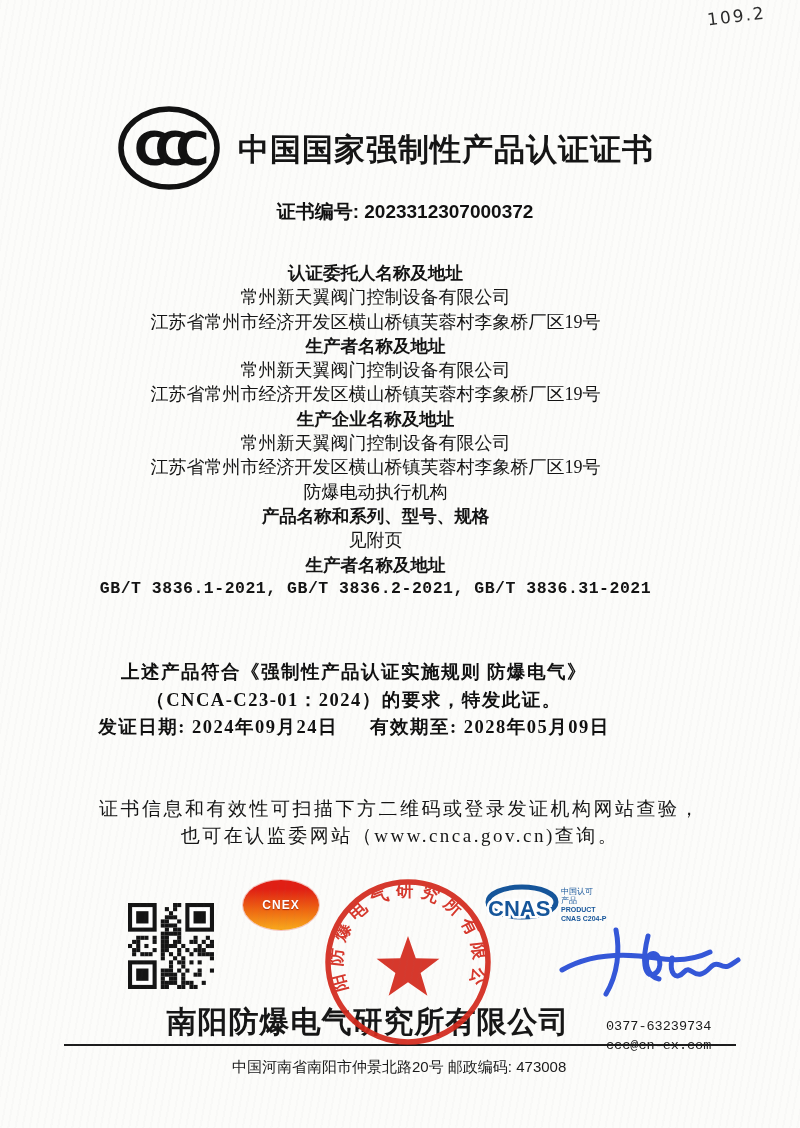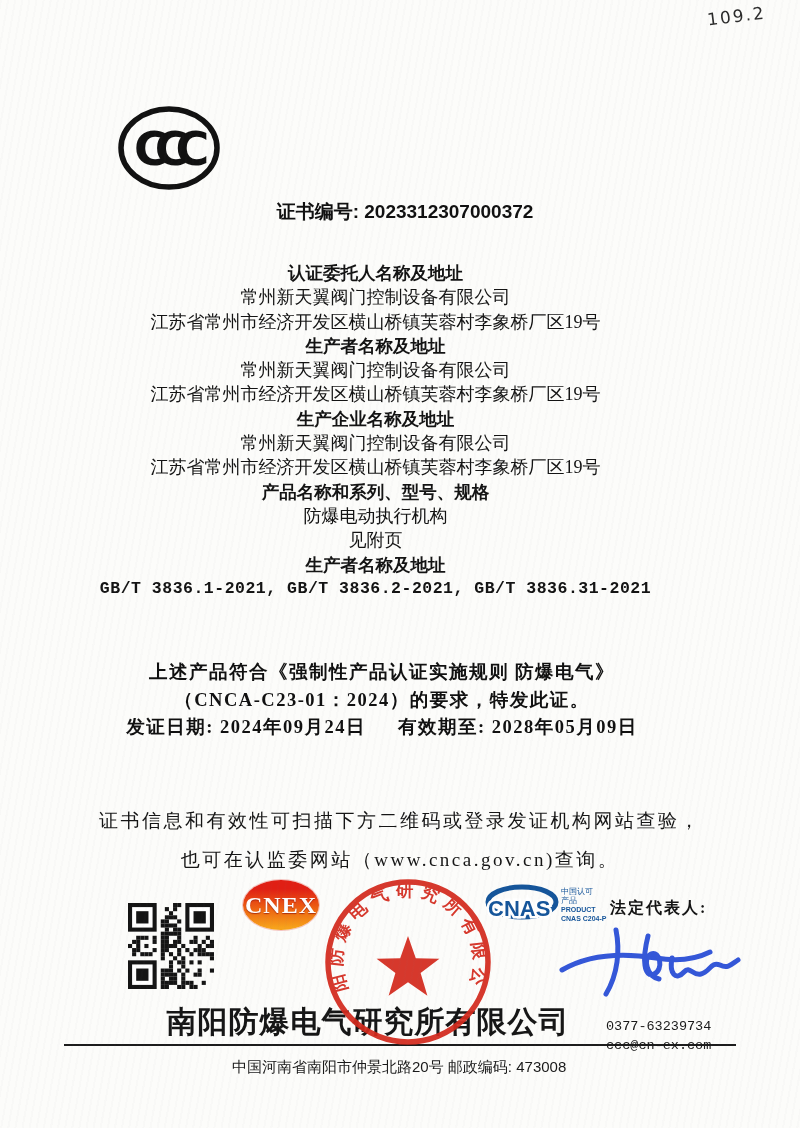--- a/index.html
+++ b/index.html
@@ -28,37 +28,37 @@
     position:absolute; top:199px; left:0; width:810px; text-align:center;
     font-family:"Liberation Sans", sans-serif; font-weight:bold; font-size:19px; color:#101010;
   }
   
   .docbody{position:absolute; top:261px; left:0; width:751px; text-align:center;}
   .docline{height:24.3px; line-height:24.3px; font-size:18px; color:#131313; white-space:nowrap;}
   .docline.h{font-weight:bold; font-family:"Liberation Sans", sans-serif; font-size:17.5px;}
   .docline.mono{font-family:"Liberation Mono", monospace; font-weight:bold; font-size:16.5px; letter-spacing:0.5px;}
   
   .statement{position:absolute; top:659px; left:0; width:708px; text-align:center;
-    font-weight:bold; font-size:18.5px; letter-spacing:1.5px; color:#101010;padding-left:28px;}
+    font-weight:bold; font-size:18.5px; letter-spacing:1.5px; color:#101010;}
   .statement .sline{height:27.5px; line-height:27.5px; white-space:nowrap;}
   .dates span{margin:4px 13px;}
   
   .verify{position:absolute; top:795px; left:0; width:800px; text-align:center;
     font-size:19px; letter-spacing:2.5px; color:#151515;}
-  .verify .vline{height:27px; line-height:27px; white-space:nowrap;margin-top:12px;}
+  .verify .vline{height:27px; line-height:27px; white-space:nowrap;}
   
   .qr{position:absolute; left:128px; top:903px; width:86px; height:86px;}
   .cnex{
     position:absolute; left:243px; top:880px; width:76px; height:50px; border-radius:50%;
     background:linear-gradient(180deg,#e01f14 18%, #ef6a12 62%, #f7a21b 95%);
     display:flex; align-items:center; justify-content:center;
     box-shadow:0 0 0 1px rgba(224,31,20,.25);
   }
   .cnex span{
-    font-family:Liberation Serif, serif; font-weight:bold; font-size:24px; color:#fff;
+    font-family:Liberation Sans, sans-serif; font-weight:bold; font-size:12px; color:#fff;
     letter-spacing:1px; text-shadow:0 1px 1px rgba(140,20,10,.7);
   }
   .stamp{position:absolute; left:320px; top:872px; width:176px; height:176px; z-index:5; opacity:.93;}
   .cnas{position:absolute; left:485px; top:882px; width:126px; height:54px;}
   .legalrep{
     position:absolute; left:610px; top:898px; width:180px;
     font-weight:bold; font-size:16px; letter-spacing:2px; color:#141414;
   }
   .sig{position:absolute; left:556px; top:916px; width:190px; height:90px; z-index:6;}
   
@@ -88,38 +88,39 @@
 <div class="page">
   <div class="scan-texture"></div>
 
   <div class="handnote">109.2</div>
 
   <svg class="ccc-logo" viewBox="0 0 104 86">
     <ellipse cx="52" cy="43" rx="48" ry="39" fill="none" stroke="#111" stroke-width="5.5"></ellipse>
     <text x="17" y="60" font-family="DejaVu Sans, sans-serif" font-size="46" font-weight="bold" letter-spacing="-13" fill="#111">CCC</text>
   </svg>
 
+  <div class="title">中国国家强制性产品认证证书</div>
 
   <div class="certno">
     <span>证书编号:</span>
     <span>2023312307000372</span>
   </div>
 
   <div class="docbody">
     <div class="docline h">认证委托人名称及地址</div>
     <div class="docline">常州新天翼阀门控制设备有限公司</div>
     <div class="docline">江苏省常州市经济开发区横山桥镇芙蓉村李象桥厂区19号</div>
     <div class="docline h">生产者名称及地址</div>
     <div class="docline">常州新天翼阀门控制设备有限公司</div>
     <div class="docline">江苏省常州市经济开发区横山桥镇芙蓉村李象桥厂区19号</div>
     <div class="docline h">生产企业名称及地址</div>
     <div class="docline">常州新天翼阀门控制设备有限公司</div>
     <div class="docline">江苏省常州市经济开发区横山桥镇芙蓉村李象桥厂区19号</div>
+    <div class="docline">防爆电动执行机构</div>
     <div class="docline h">产品名称和系列、型号、规格</div>
-    <div class="docline">防爆电动执行机构</div>
     <div class="docline">见附页</div>
     <div class="docline h">生产者名称及地址</div>
     <div class="docline mono">GB/T 3836.1-2021, GB/T 3836.2-2021, GB/T 3836.31-2021</div>
   </div>
 
   <div class="statement">
     <div class="sline">上述产品符合《强制性产品认证实施规则 防爆电气》</div>
     <div class="sline">（CNCA-C23-01：2024）的要求，特发此证。</div>
     <div class="sline dates">
       <span>发证日期: 2024年09月24日</span>
@@ -278,21 +279,20 @@
 
   <svg class="cnas" viewBox="0 0 126 54">
     <ellipse cx="37" cy="20" rx="34" ry="15" fill="none" stroke="#15559a" stroke-width="5"></ellipse>
     <text x="3" y="34" font-family="Liberation Sans, sans-serif" font-size="22" font-weight="bold" fill="#15559a" stroke="#fff" stroke-width="5" paint-order="stroke">CNAS</text>
     <text x="76" y="12" font-size="8" fill="#15559a">中国认可</text>
     <text x="76" y="21" font-size="8" fill="#15559a">产品</text>
     <text x="76" y="30" font-size="7" font-weight="bold" fill="#15559a" font-family="Liberation Sans, sans-serif">PRODUCT</text>
     <text x="76" y="39" font-size="7" font-weight="bold" fill="#15559a" font-family="Liberation Sans, sans-serif">CNAS C204-P</text>
   </svg>
 
-  <div class="legalrep">法定代表人:</div>
 
   <svg class="sig" viewBox="0 0 190 90">
     <g fill="none" stroke="#2a4fd7" stroke-width="5" stroke-linecap="round" opacity="0.95">
       <path d="M 6,54 C 30,40 62,36 100,42 C 124,46 142,42 154,36"></path>
       <path d="M 60,14 C 64,34 62,58 50,78"></path>
       <path d="M 92,20 C 86,44 88,62 98,58 C 108,54 104,34 95,38 C 87,42 90,60 103,63"></path>
       <path d="M 116,42 C 113,58 120,65 128,56 C 134,49 136,60 145,58 C 154,56 155,45 164,49 C 172,53 176,48 182,44"></path>
     </g>
   </svg>
 

